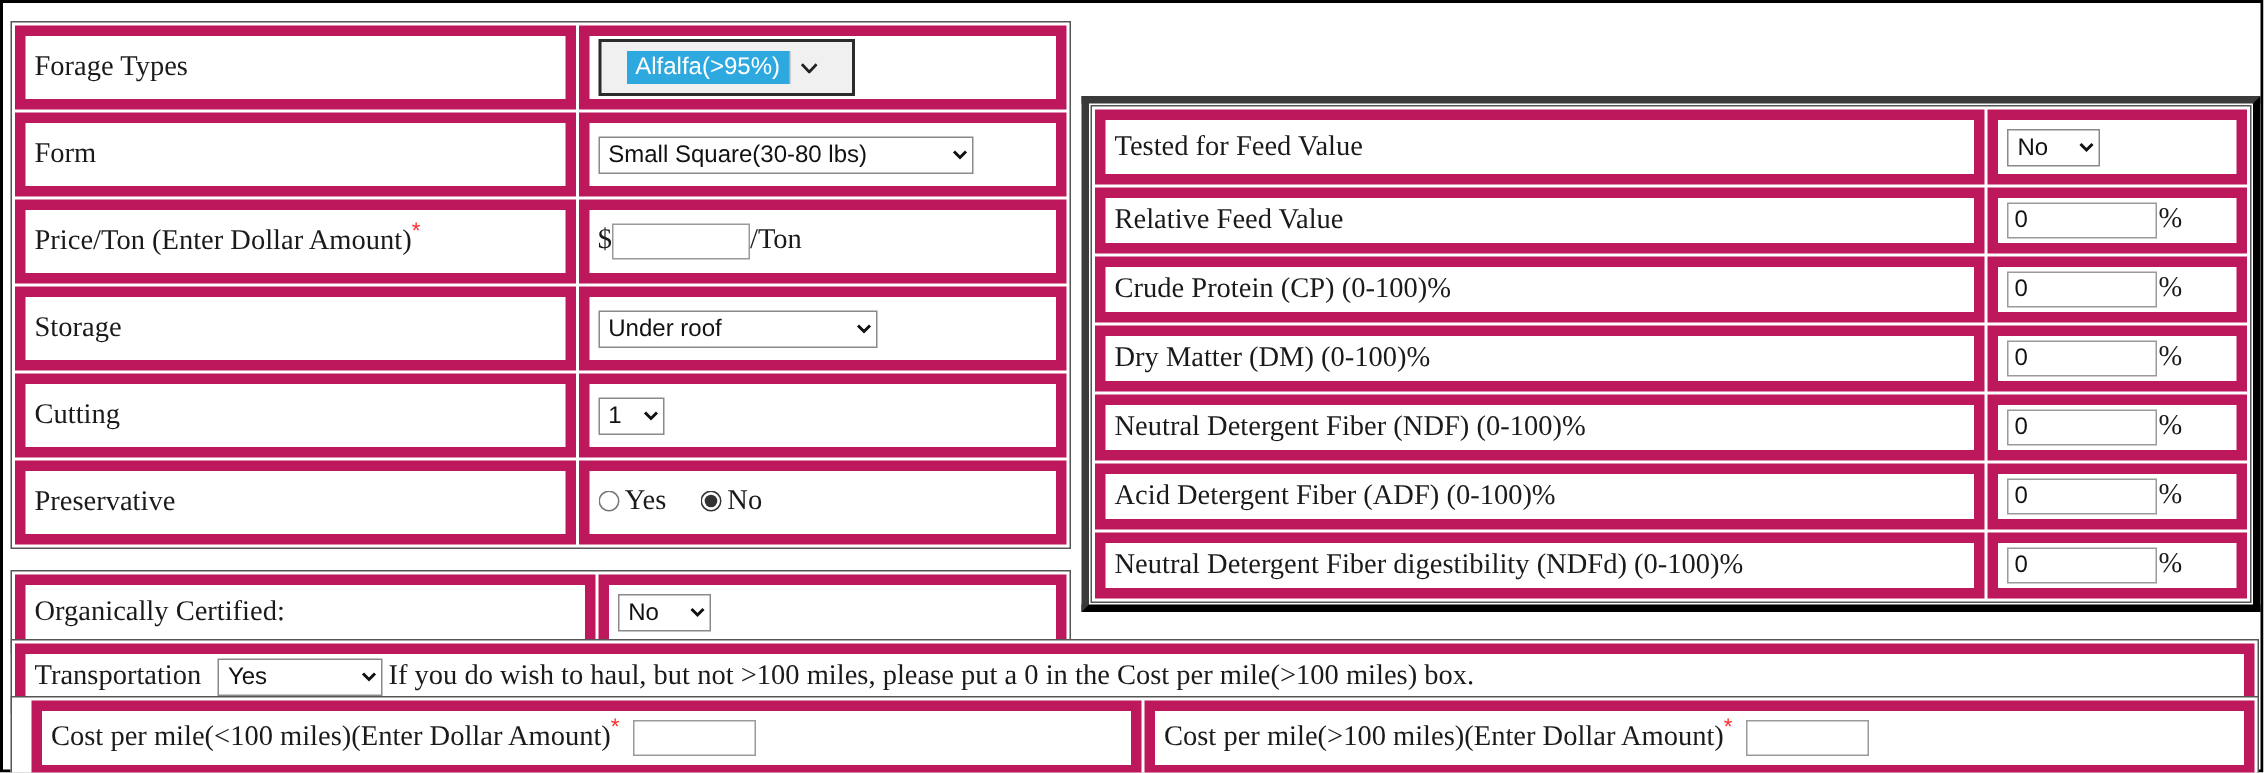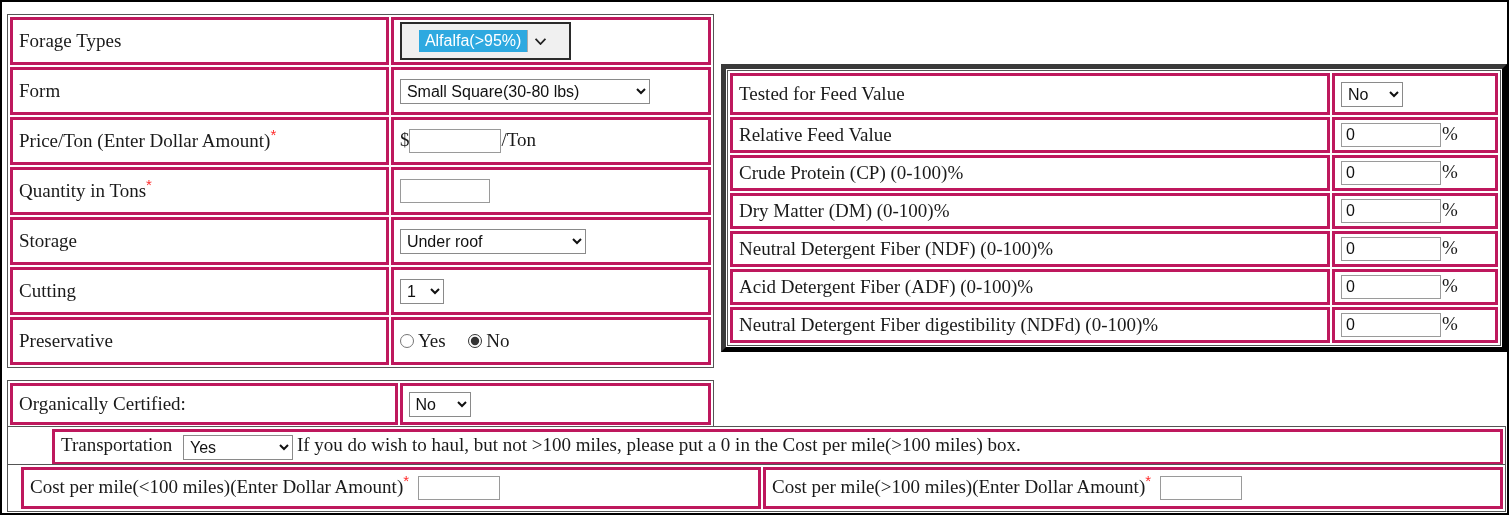--- a/index.html
+++ b/index.html
@@ -28,21 +28,21 @@
 
   
   table.grid {
     border-collapse: separate;
     border-spacing: 2px;
     border: 1px solid #555;
     background: #fff;
     font-family: "Liberation Serif", "DejaVu Serif", serif;
   }
   table.grid > tbody > tr > td {
-    border: 3px solid #be185d;
+    border: 7px solid #be185d;
     background: #fff;
     padding: 0 6px;
     vertical-align: middle;
     font-size: 19px;
     line-height: 1.15;
     color: #1a1a1a;
   }
 
   .req {
     color: #ff2b2b;
@@ -151,21 +151,21 @@
     padding: 1px;
   }
   #feed-table { width: 100%; }
   #feed-table td.lbl { width: 614px; }
   #feed-table td.fld { width: 150px; }
 
   #organic-table { position: absolute; left: 5px; top: 378px; width: 707px; }
   #organic-table td.lbl { width: 386px; }
   #organic-table td.fld { width: 307px; }
 
-  #transport-table { position: absolute; left: 5px; top: 424px; width: 1499px; padding-left: 42px; }
+  #transport-table { position: absolute; left: 5px; top: 424px; width: 1499px; }
 
   #cost-table { position: absolute; left: 5px; top: 462px; width: 1499px; padding-left: 11px; }
   #cost-table td.half { width: 706px; }
 
   .pct {
     font-family: "Liberation Serif", "DejaVu Serif", serif;
     font-size: 19px;
     margin-left: 1px;
   }
   .nowrap { white-space: nowrap; }
@@ -210,28 +210,20 @@
 
       <tr class="rowh-md">
         <td class="lbl">
           <span>Price/Ton (Enter Dollar Amount)</span><span class="req">*</span>
         </td>
         <td class="fld nowrap">
           <span>$</span><input class="txt" type="text" style="width: 92px;" value=""><span>/Ton</span>
         </td>
       </tr>
 
-      <tr class="rowh-md">
-        <td class="lbl">
-          <span>Quantity in Tons</span><span class="req">*</span>
-        </td>
-        <td class="fld">
-          <input class="txt" type="text" style="width: 90px;" value="">
-        </td>
-      </tr>
 
       <tr class="rowh-md">
         <td class="lbl">
           <span>Storage</span>
         </td>
         <td class="fld">
           <select class="ctl" style="width:186px">
             <option>Under roof</option>
           </select>
         </td>

